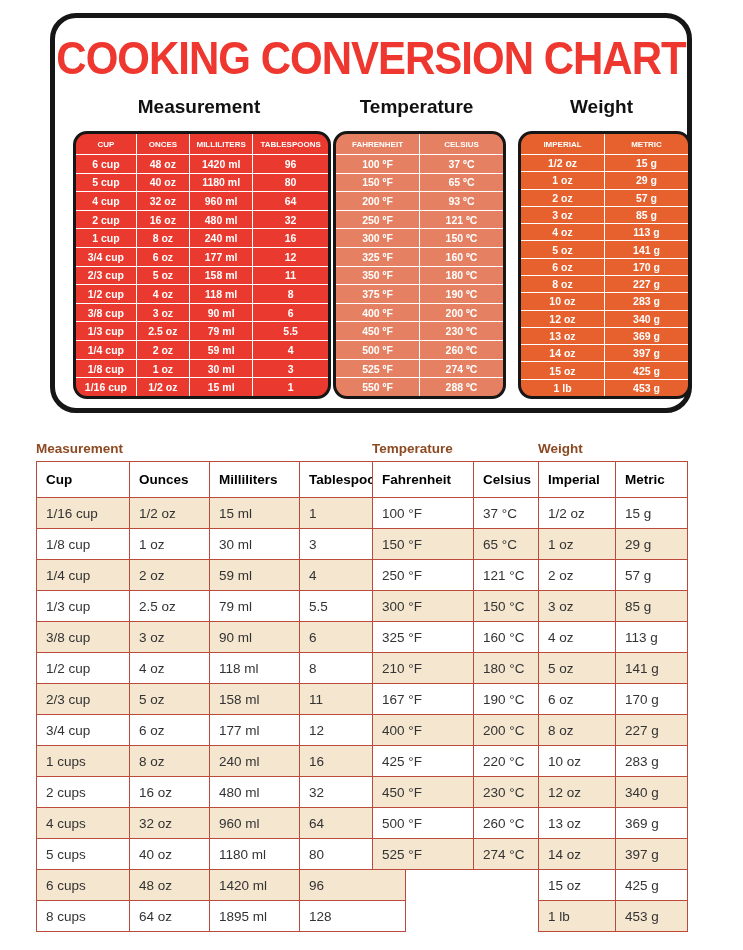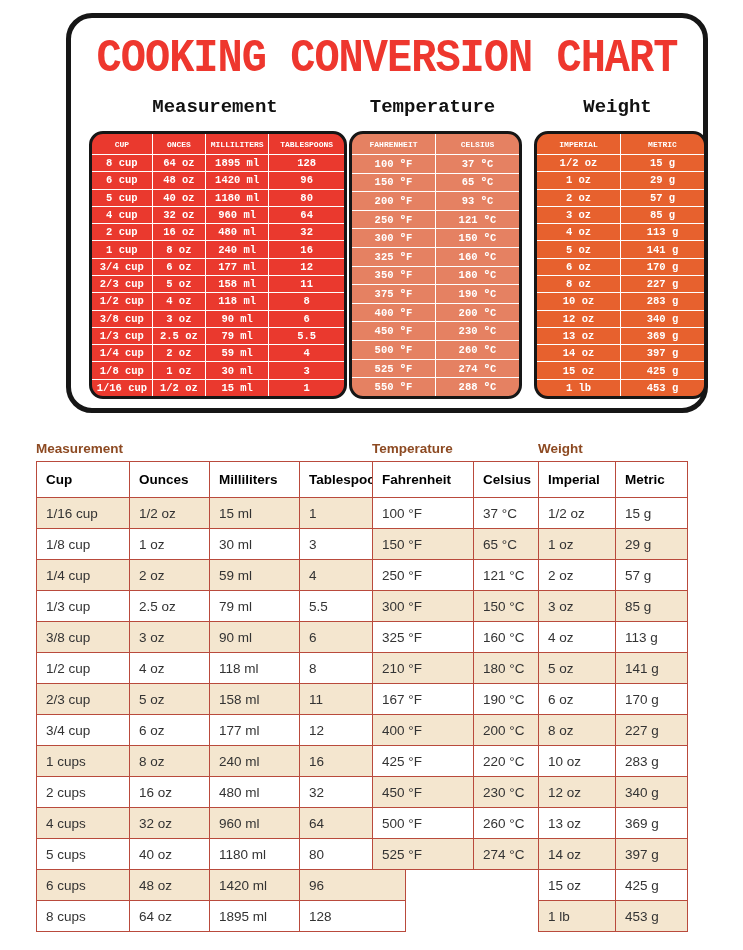--- a/index.html
+++ b/index.html
@@ -4,22 +4,22 @@
 <style>
   html,body{margin:0;padding:0;}
   body{
     width:743px;height:950px;position:relative;overflow:hidden;
     background:#ffffff;
     font-family:"Liberation Sans", sans-serif;
   }
 
   
   .poster{
-    position:absolute;left:66px;top:13px;width:632px;height:390px;
-    background:#ffffff;border:5px solid #161616;border-radius:26px;font-family:Liberation Mono, monospace;
+    position:absolute;left:50px;top:13px;width:632px;height:390px;
+    background:#ffffff;border:5px solid #161616;border-radius:26px;
   }
   .poster-title{
     position:absolute;left:0;top:17px;width:100%;text-align:center;
     font-size:42px;font-weight:bold;letter-spacing:-1px;
     transform:scaleY(1.08);
   }
   .poster-heading{
     position:absolute;top:78px;text-align:center;
     font-size:19px;font-weight:bold;color:#111;
   }
@@ -114,26 +114,20 @@
         <thead>
           <tr>
             <th>CUP</th>
             <th>ONCES</th>
             <th>MILLILITERS</th>
             <th>TABLESPOONS</th>
           </tr>
         </thead>
         <tbody>
           <tr>
-            <td>8 cup</td>
-            <td>64 oz</td>
-            <td>1895 ml</td>
-            <td>128</td>
-          </tr>
-          <tr>
             <td>6 cup</td>
             <td>48 oz</td>
             <td>1420 ml</td>
             <td>96</td>
           </tr>
           <tr>
             <td>5 cup</td>
             <td>40 oz</td>
             <td>1180 ml</td>
             <td>80</td>

